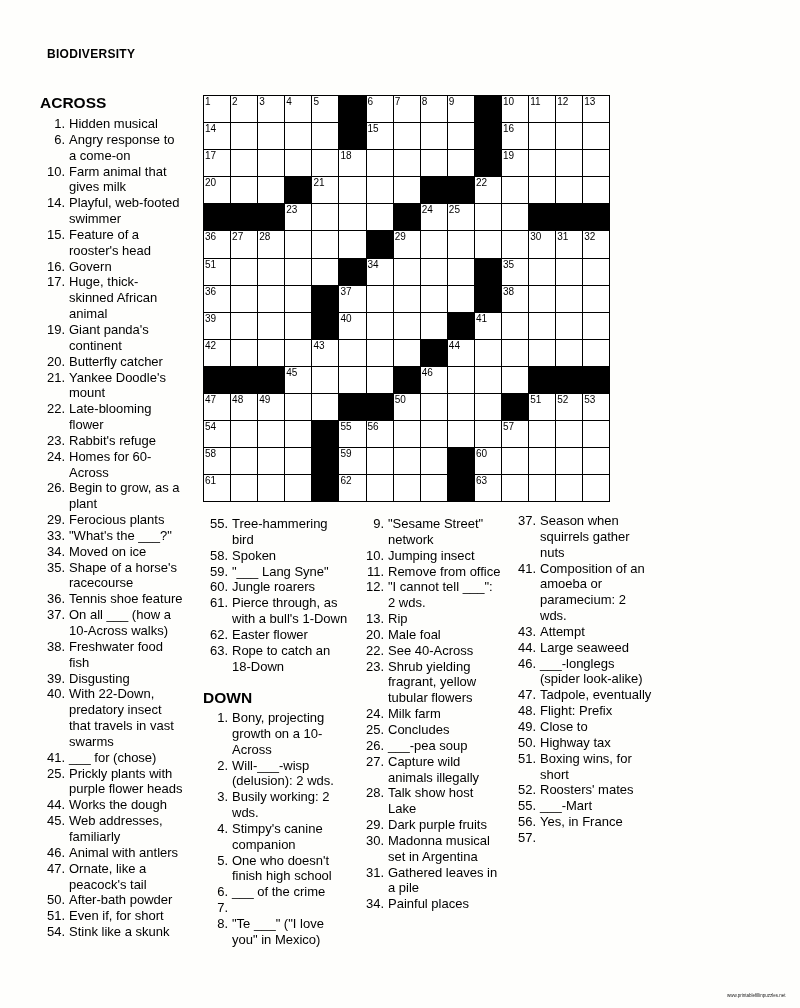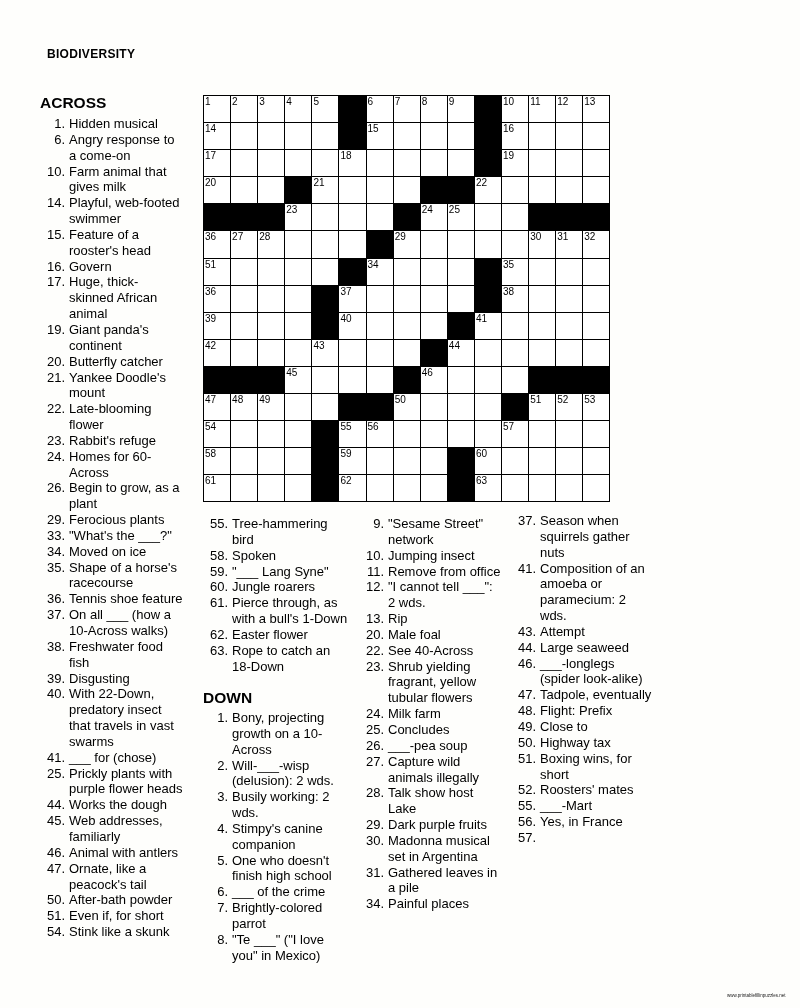--- a/index.html
+++ b/index.html
@@ -619,22 +619,20 @@
       <span class="cnum">5.</span>
       <span class="ctext">One who doesn't
 finish high school</span>
     </div>
     <div class="clue">
       <span class="cnum">6.</span>
       <span class="ctext">___ of the crime</span>
     </div>
     <div class="clue">
       <span class="cnum">7.</span>
-      <span class="ctext">Brightly-colored
-parrot</span>
     </div>
     <div class="clue">
       <span class="cnum">8.</span>
       <span class="ctext">"Te ___" ("I love
 you" in Mexico)</span>
     </div>
   </div>
 
 <div class="clue-col" style="left:359px; top:516px;">
     <div class="clue">

